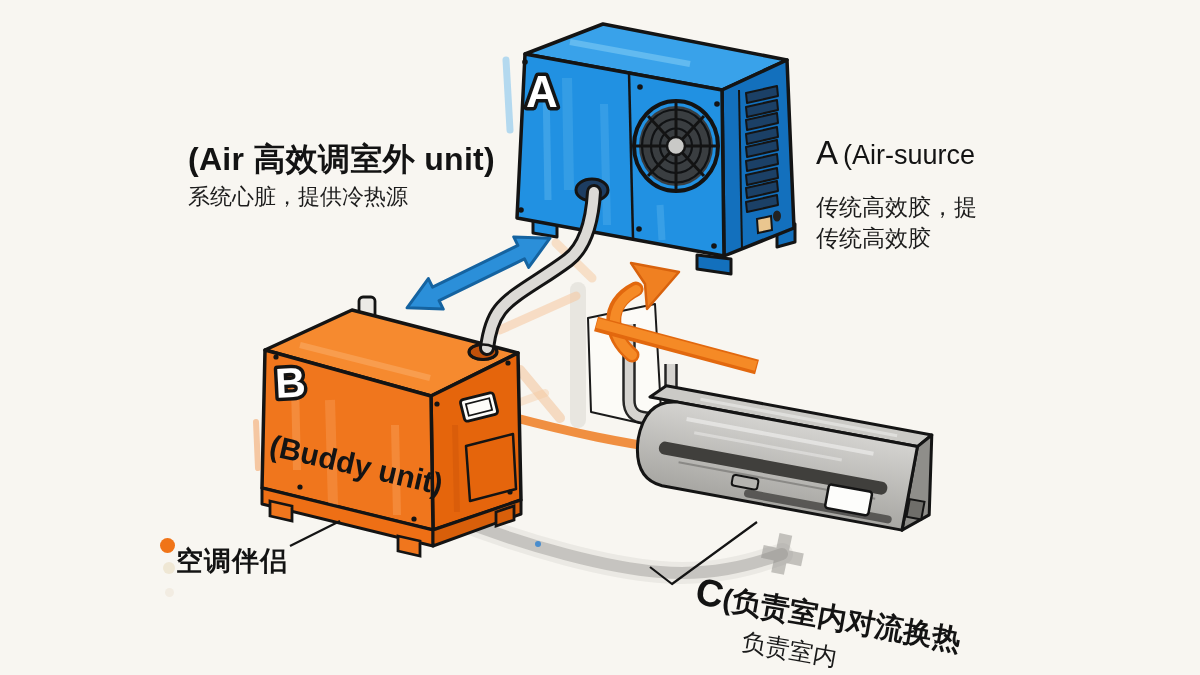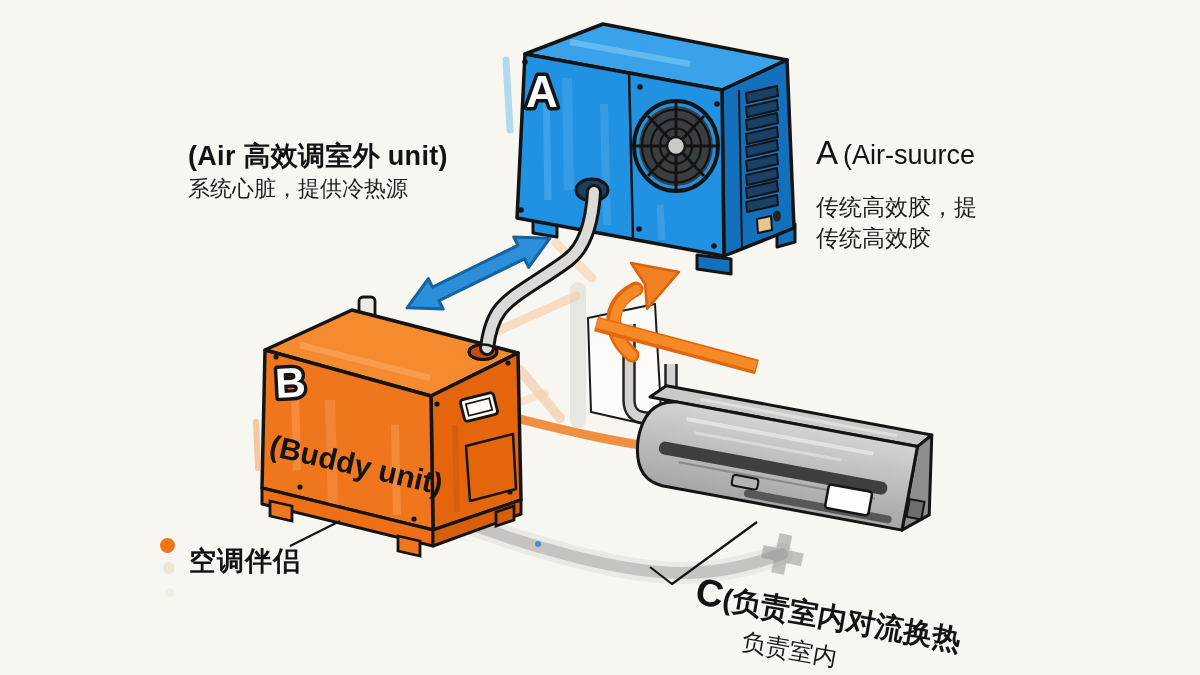--- a/index.html
+++ b/index.html
@@ -1,28 +1,28 @@
 <!DOCTYPE html>
 <html><head>
 <meta charset="utf-8">
 <style>
   html,body{margin:0;padding:0;background:#f8f6f1;}
   body{font-family:"Liberation Sans",sans-serif;color:#131313;}
   .stage{position:relative;width:1200px;height:675px;overflow:hidden;background:#f8f6f1;}
   .stage svg{position:absolute;left:0;top:0;}
   .label{position:absolute;white-space:nowrap;}
   .lbl-outdoor{left:188px;top:138px;}
-  .lbl-outdoor .title{font-size:27px;font-weight:700;letter-spacing:.3px;}
+  .lbl-outdoor .title{font-size:32px;font-weight:700;letter-spacing:.3px;}
   .lbl-outdoor .sub{font-size:22px;color:#1c1c1c;}
   .lbl-air{left:816px;top:134px;}
   .lbl-air .row1{font-weight:400;}
   .lbl-air .big{font-size:33px;}
   .lbl-air .rest{font-size:27px;margin-left:5px;}
   .lbl-air .sub{font-size:23px;line-height:31px;margin-top:20px;color:#1c1c1c;}
-  .lbl-buddy{left:189px;top:543px;}
+  .lbl-buddy{left:176px;top:543px;}
   .lbl-buddy .title{font-size:27px;font-weight:700;letter-spacing:1px;}
   .lbl-buddy .sub{font-size:22px;line-height:31px;margin-top:9px;color:#1c1c1c;}
   .bullet{position:absolute;border-radius:50%;}
   .bullet-main{left:160px;top:538px;width:15px;height:15px;background:#f07418;}
   .bullet-f1{left:163px;top:562px;width:12px;height:12px;background:#efe7d4;}
   .bullet-f2{left:165px;top:588px;width:9px;height:9px;background:#f2ece2;}
   .lbl-c{left:700px;top:570px;transform:rotate(10deg);transform-origin:0 0;}
   .lbl-c .row1{font-weight:700;}
   .lbl-c .big{font-size:38px;}
   .lbl-c .rest{font-size:29px;}

